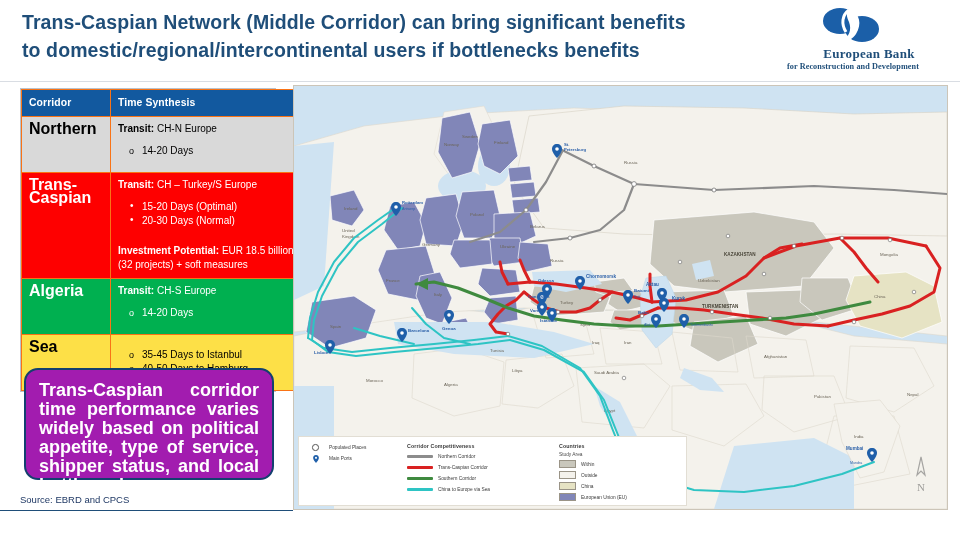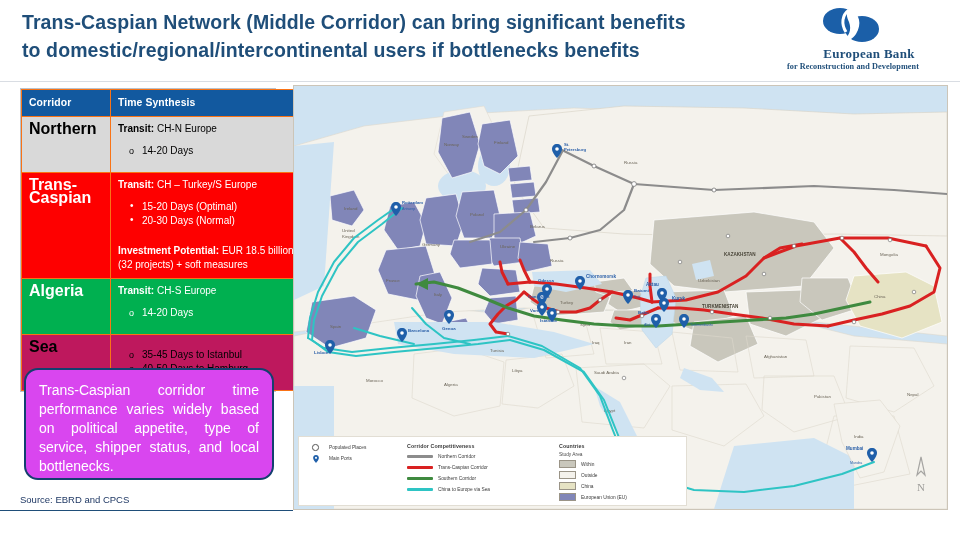--- a/index.html
+++ b/index.html
@@ -39,36 +39,36 @@
   
   .tbl{position:absolute;left:20px;top:88px;width:254px;border:1px solid #b9c2cc;border-collapse:collapse;}
   .tbl table{border-collapse:collapse;width:254px;table-layout:fixed;}
   .tbl td{vertical-align:top;padding:5px 7px 6px 7px;border:1px solid #f97316;}
   .col-a{width:74px;}
   .col-b{width:180px;}
   .th{background:#12599f;color:#fff;font-weight:700;font-size:10.4px;padding:7px 7px 8px 7px !important;letter-spacing:.1px;}
   .r-north td{background:#d9d9d9;color:#000;}
   .r-tc td{background:#fe0000;color:#fff;}
   .r-south td{background:#00b050;color:#fff;}
-  .r-sea td{background:#be185d;color:#000;}
+  .r-sea td{background:#fde047;color:#000;}
   .cname{font-weight:700;font-size:16px;line-height:13px;}
   .cbody{font-size:10px;line-height:14px;}
   .cbody .lead{font-weight:700;}
   .bl{margin:8px;padding:0;list-style:none;}
   .bl li{position:relative;padding-left:16px;line-height:14px;}
   .bl li.o::before{content:"o";position:absolute;left:3px;top:0;font-size:9px;}
   .bl li.d::before{content:"\2022";position:absolute;left:4px;top:-1px;font-size:10px;}
   .gap{height:8px;}
 
   
   .callout{
     position:absolute;left:24px;top:368px;width:250px;height:112px;
-    background:#d946ef;border:2px solid #13406f;border-radius:14px;
+    background:#a21caf;border:2px solid #13406f;border-radius:14px;
     box-sizing:border-box;padding:11px 13px;
-    color:#fff;font-size:14px;line-height:19px;font-weight:400;
+    color:#fff;font-size:18px;line-height:19px;font-weight:700;
     text-align:justify;
   }
   .source{
     position:absolute;left:20px;top:494px;
     font-size:9.5px;color:#1f3864;
   }
   .source-rule{position:absolute;left:0;top:510px;width:293px;height:1px;background:#1f4e79;}
 
   
   .map{

